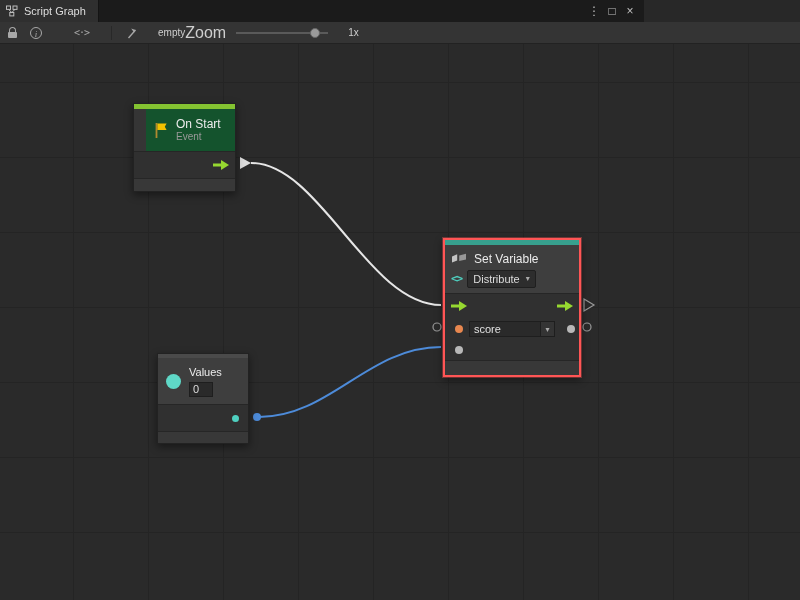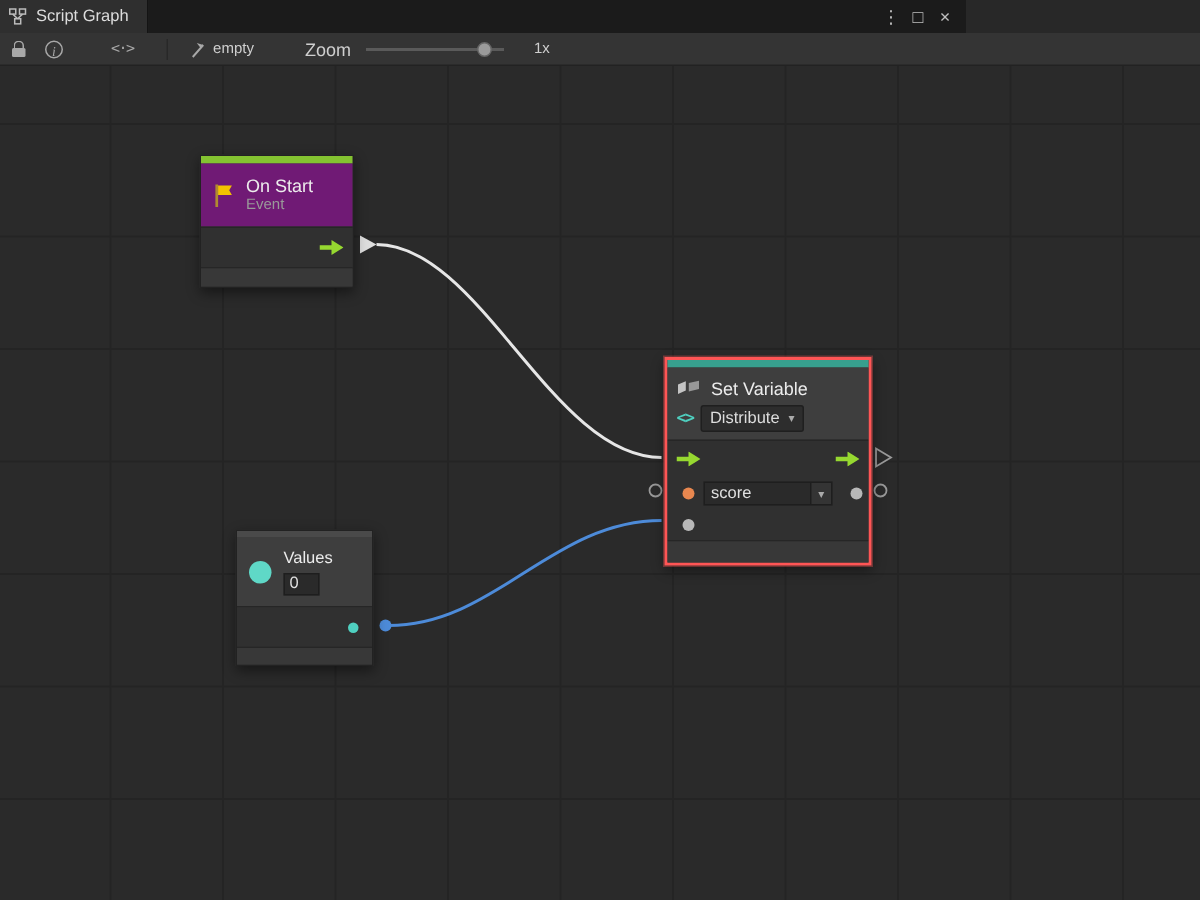--- a/index.html
+++ b/index.html
@@ -34,22 +34,22 @@
   .lock-shackle{width:7px;height:5px;border:1.5px solid #a8a8a8;border-bottom:none;border-radius:4px 4px 0 0;margin:0 auto;box-sizing:border-box;}
   .lock-body{width:9px;height:6px;background:#a8a8a8;border-radius:1px;margin:0 auto;}
   .info-icon{
     margin-left:12px;width:12px;height:12px;border:1px solid #a8a8a8;border-radius:50%;
     font-size:9px;line-height:12px;text-align:center;color:#a8a8a8;box-sizing:border-box;
     font-family:"Liberation Serif",serif;font-style:italic;
   }
   .code-tool{margin-left:32px;color:#a8a8a8;font-size:10px;font-family:"DejaVu Sans Mono",monospace;letter-spacing:-1px;}
   .tb-sep{width:1px;height:14px;background:#282828;margin-left:22px;}
   .graph-flag{margin-left:14px;}
-  .graph-label{margin-left:4px;font-size:10px;color:#cfcfcf;}
-  .zoom-label{margin-left:34px;font-size:12px;color:#cfcfcf;}
+  .graph-label{margin-left:20px;font-size:10px;color:#cfcfcf;}
+  .zoom-label{font-size:16px;color:#cfcfcf;}
   .slider-track{margin-left:10px;width:92px;height:2px;background:#5a5a5a;position:relative;}
   .slider-knob{position:absolute;left:74px;top:-4px;width:10px;height:10px;border-radius:50%;background:#9a9a9a;border:1px solid #666;box-sizing:border-box;}
   .zoom-value{margin-left:20px;font-size:10px;color:#cfcfcf;}
   .tb-buttons{margin-left:auto;display:flex;align-items:stretch;height:100%;}
   .tb-btn{
     display:flex;align-items:center;padding:0 7px;border-left:1px solid #2a2a2a;
     font-size:11px;color:#d6d6d6;white-space:nowrap;cursor:default;
   }
   .tb-btn.disabled{color:#6f6f6f;}
   
@@ -63,21 +63,21 @@
     background-position:-2px -37px;
   }
   #wires{position:absolute;top:0;left:0;width:800px;height:556px;pointer-events:none;z-index:1;}
   
   .node{
     position:absolute;z-index:2;box-sizing:border-box;
     background:#353535;border:1px solid #222222;
     box-shadow:0 3px 8px rgba(0,0,0,.45);
   }
   .node-accent{height:5px;}
-  .node-header{background:#701a75;}
+  .node-header{background:#14532d;margin-left:12px;}
   .divider{height:1px;background:#262626;}
   .node-body{background:#303030;}
   .node-footer{background:#383838;}
   
   #node-on-start{left:133px;top:59px;width:103px;}
   .onstart-head{display:flex;align-items:center;gap:8px;padding:5px 8px;height:32px;}
   .onstart-title{font-size:12px;color:#ececec;line-height:14px;}
   .onstart-sub{font-size:10px;color:#999999;line-height:12px;}
   .onstart-body{height:26px;display:flex;align-items:center;justify-content:flex-end;padding-right:6px;}
   .onstart-footer{height:12px;}

